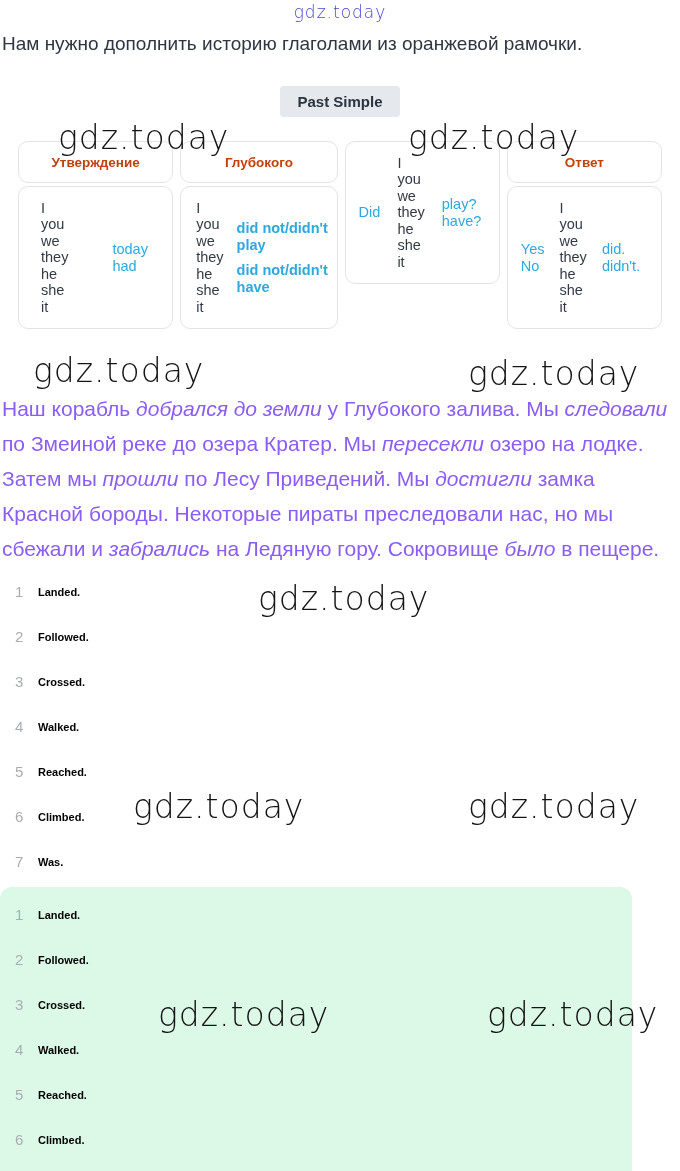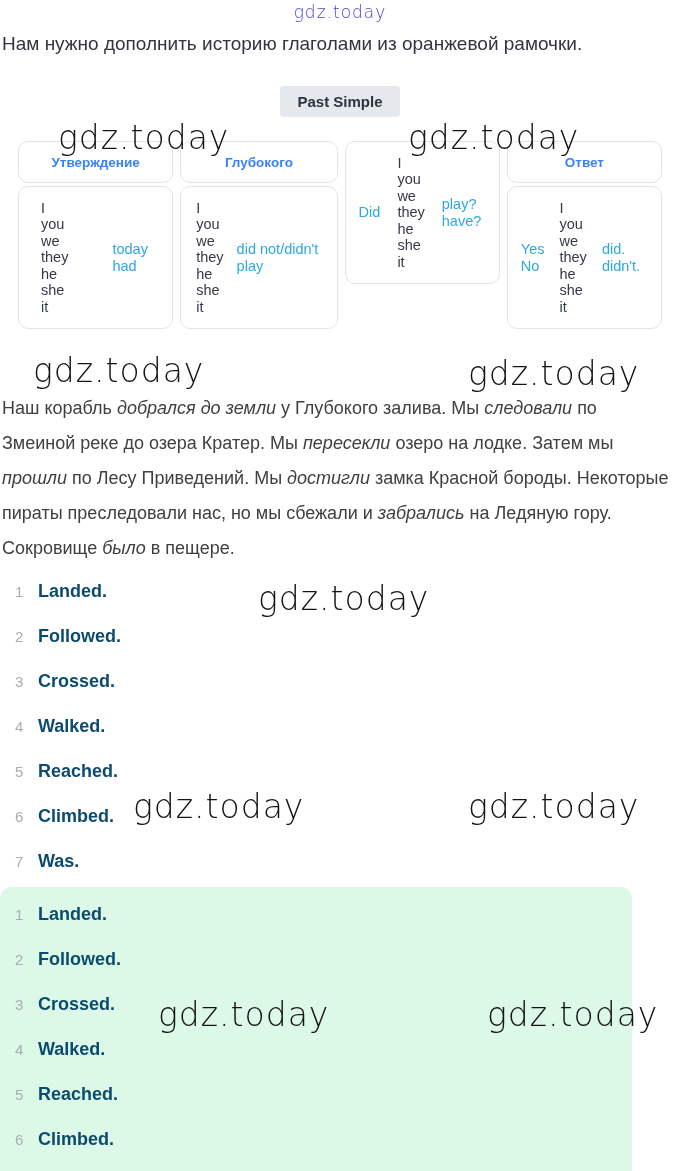--- a/index.html
+++ b/index.html
@@ -28,46 +28,46 @@
   .badge {
     display:inline-block; background:#e5e8ec; color:#2b3440;
     font-weight:700; font-size:15px; padding:7px 17px; border-radius:4px;
   }
   
   .cards { display:flex; gap:7px; padding:0 18px; margin-top:24px; }
   .card { flex:1 1 0; display:flex; flex-direction:column; gap:3px; }
   .card-head {
     border:1px solid #e4e4e8; border-radius:10px; height:42px;
     display:flex; align-items:center; justify-content:center;
-    font-size:13.5px; font-weight:700; color:#3b82f6;
+    font-size:13.5px; font-weight:700; color:#c2410c;
   }
   .card-body {
     border:1px solid #e4e4e8; border-radius:10px; height:143px;
     display:flex; align-items:center;
   }
   .pronouns {
     white-space:pre-line; font-size:14.5px; line-height:16.5px; color:#333a45;
   }
   .blue { color:#2ca9e1; font-size:14.5px; line-height:17px; white-space:pre-line; }
-  .seg-col { display:flex; flex-direction:column; gap:8px; width:100px; }
+  .seg-col { display:flex; flex-direction:column; gap:8px; width:100px;font-weight:bold; }
   .seg-col .blue { white-space:normal; }
   .body-c1 { padding-left:22px; gap:44px; }
   .body-c2 { padding-left:15px; gap:13px; }
   .body-c3 { padding-left:13px; gap:17px; }
   .body-c4 { padding-left:13px; gap:15px; }
   
   .story {
-    margin:62px 6px 0 2px; font-size:18px; line-height:35px; color:#404040;
+    margin:62px 6px 0 2px; font-size:21px; line-height:35px; color:#8b5cf6;
   }
   .story .it { font-style:italic; }
   
   .answers { margin-top:3px; }
   .answer-row { height:45px; display:flex; align-items:center; padding-left:15px; }
   .answer-num { width:23px; color:#a9adb2; font-size:15px; flex:0 0 23px; }
-  .answer-text { color:#0c4a6e; font-size:18px; font-weight:600; }
+  .answer-text { color:#000000; font-size:11px; font-weight:600; }
   .green-block {
     margin-top:3px; width:632px; background:#dcf9e7; border-radius:12px;
     padding-top:5px; height:340px;
   }
 </style>
 </head>
 <body>
 
 <span class="wm-blue">gdz.today</span>
 
@@ -99,20 +99,21 @@
     <div class="card-body body-c2">
       <div class="pronouns">I
 you
 we
 they
 he
 she
 it</div>
       <div class="seg-col">
         <div class="blue">did not/didn't play</div>
+        <div class="blue">did not/didn't have</div>
       </div>
     </div>
   </div>
 
   <div class="card">
     <div class="card-body body-c3">
       <div class="blue">Did</div>
       <div class="pronouns">I
 you
 we

